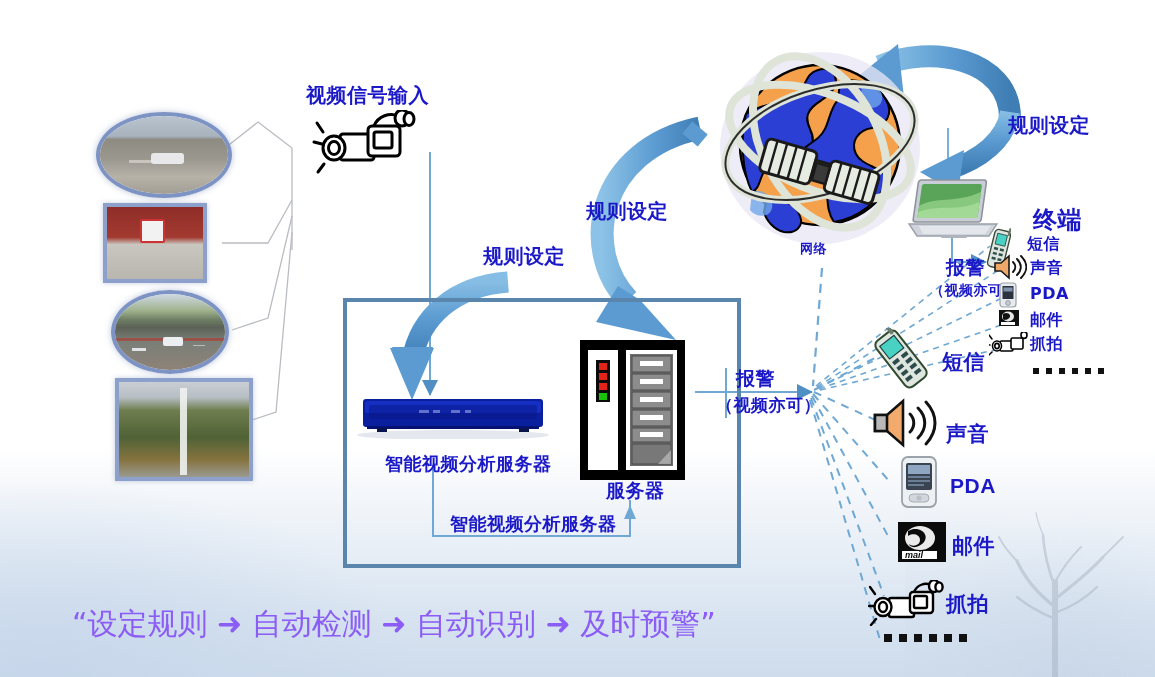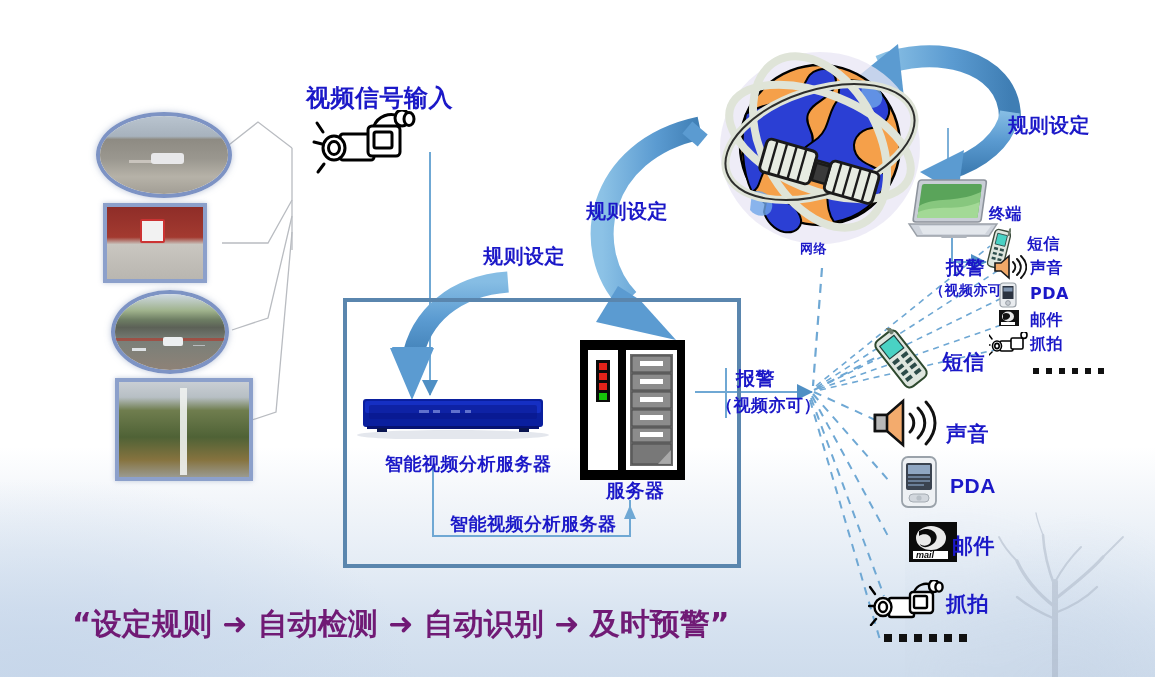--- a/index.html
+++ b/index.html
@@ -77,21 +77,21 @@
   
   #analysis-box{
     position:absolute;border:4px solid #5a86ae;background:transparent;
   }
   
   .dots{position:absolute;display:flex;gap:7px;}
   .dots i{display:block;width:8px;height:8px;background:#111;}
   .dots.small i{width:6px;height:6px;}
   
   #slogan{
-    position:absolute;color:#701a75;white-space:nowrap;font-weight:700;
+    position:absolute;color:#8b5cf6;white-space:nowrap;font-weight:400;
     font-family:"DejaVu Sans","Liberation Sans",sans-serif;
   }
   .sub{font-size:15px;}
 </style>
 </head>
 <body>
 
 <div id="bg-base"></div>
 <div id="bg-bottom"></div>
 <div id="bg-left-haze"></div>
@@ -204,21 +204,21 @@
 <div class="thumb-rect" style="left:103px;top:203px;width:96px;height:72px;">
   <div class="scene-red"></div>
 </div>
 <div class="thumb-oval" style="left:111px;top:290px;width:110px;height:76px;">
   <div class="road2"></div>
 </div>
 <div class="thumb-rect" style="left:115px;top:378px;width:130px;height:95px;">
   <div class="scene-green"></div>
 </div>
 
-<div class="lbl cn" style="left:306px;top:82px;font-size:24px;">视频信号输入</div>
+<div class="lbl cn" style="left:306px;top:82px;font-size:20px;">视频信号输入</div>
 <div class="node" style="left:312px;top:110px;width:108px;height:66px;">
   <svg viewBox="0 0 108 66" width="108" height="66">
     <g fill="#fff" stroke="#000" stroke-width="3" stroke-linejoin="round">
       <rect x="28" y="24" width="34" height="26" rx="3"></rect>
       <rect x="56" y="16" width="32" height="30" rx="4"></rect>
       <rect x="62" y="22" width="18" height="16" rx="2" fill="#fff"></rect>
       <ellipse cx="22" cy="38" rx="11" ry="12"></ellipse>
       <ellipse cx="22" cy="38" rx="5.5" ry="6.5"></ellipse>
       <path d="M62 16 C66 6 78 2 86 6" fill="none"></path>
       <ellipse cx="90" cy="8" rx="7" ry="8"></ellipse>
@@ -351,21 +351,21 @@
       <rect x="14" y="2" width="68" height="42" rx="3" fill="#c9ced6" stroke="#8d939c" stroke-width="1.6"></rect>
       <rect x="18" y="6" width="60" height="34" rx="2" fill="#5aa45a"></rect>
       <path d="M18 28 C34 18 52 26 78 14 L78 40 L18 40 z" fill="#87c77e"></path>
       <path d="M18 34 C36 26 56 34 78 24 L78 40 L18 40 z" fill="#aadd9c" opacity=".8"></path>
     </g>
     <path d="M4 46 L92 46 L84 58 L12 58 z" fill="#cfd4dc" stroke="#9aa0a8" stroke-width="1.4"></path>
     <path d="M14 48 L86 48 L80 56 L18 56 z" fill="#e3e7ec"></path>
     <rect x="36" y="57" width="26" height="3" rx="1.5" fill="#aeb4bc"></rect>
   </svg>
 </div>
-<div class="lbl cn" style="left:989px;top:204px;font-size:16px;">终端</div>
+<div class="lbl cn" style="left:1033px;top:204px;font-size:24px;">终端</div>
 
 <div class="lbl cn" style="left:946px;top:255px;font-size:19px;">报警</div>
 <div class="lbl cn sub" style="left:930px;top:282px;font-size:14px;">（视频亦可）</div>
 
 <div class="node" style="left:985px;top:228px;width:170px;height:140px;">
 
   <div class="node" style="left:2px;top:0px;">
     <svg viewBox="0 0 24 42" width="24" height="42">
       <g transform="rotate(14 12 21)">
         <rect x="4" y="2" width="16" height="38" rx="4" fill="#dfe6df" stroke="#3a4a3a" stroke-width="1.4"></rect>
@@ -487,21 +487,21 @@
       <rect x="8" y="20" width="22" height="2"></rect>
         <rect x="8" y="24" width="22" height="2"></rect>
       <rect x="8" y="28" width="16" height="2"></rect>
     </g>
     <rect x="9" y="38" width="20" height="8" rx="4" fill="#d2d7dd" stroke="#a6adb4" stroke-width="1"></rect>
     <circle cx="19" cy="42" r="2.6" fill="#b9c0c7"></circle>
   </svg>
 </div>
 <div class="lbl cn" style="left:950px;top:474px;font-size:21px;font-family:'Liberation Sans',sans-serif;">PDA</div>
 
-<div class="node" style="left:898px;top:522px;margin-left:11px;">
+<div class="node" style="left:898px;top:522px;">
   <svg viewBox="0 0 48 40" width="48" height="40">
     <rect x="0" y="0" width="48" height="40" fill="#0b0b0b"></rect>
     <ellipse cx="22" cy="16" rx="15" ry="12" fill="#eaeaea"></ellipse>
     <path d="M10 9 C22 2 34 14 24 22 C16 28 11 24 11 22 C14 25 22 24 22 18 C22 12 14 11 10 14 z" fill="#0b0b0b"></path>
     <rect x="4" y="29" width="35" height="8" fill="#fff"></rect>
     <text x="7" y="36" font-family="Liberation Sans, sans-serif" font-size="9" font-weight="bold" fill="#0b0b0b" font-style="italic">mail</text>
   </svg>
 </div>
 <div class="lbl cn" style="left:952px;top:532px;font-size:21px;">邮件</div>
 

